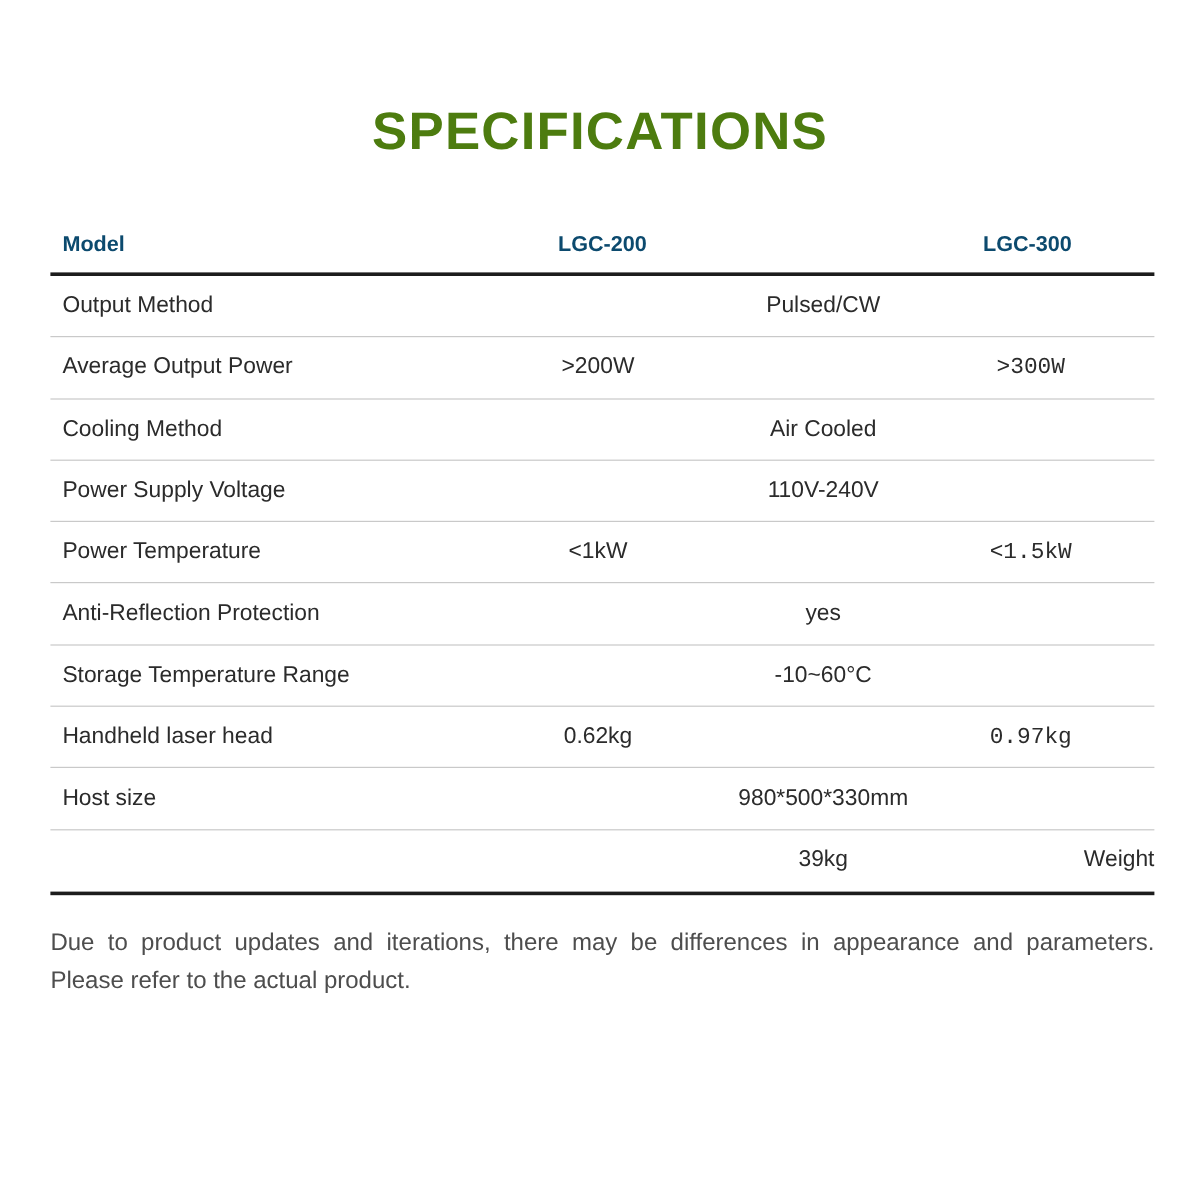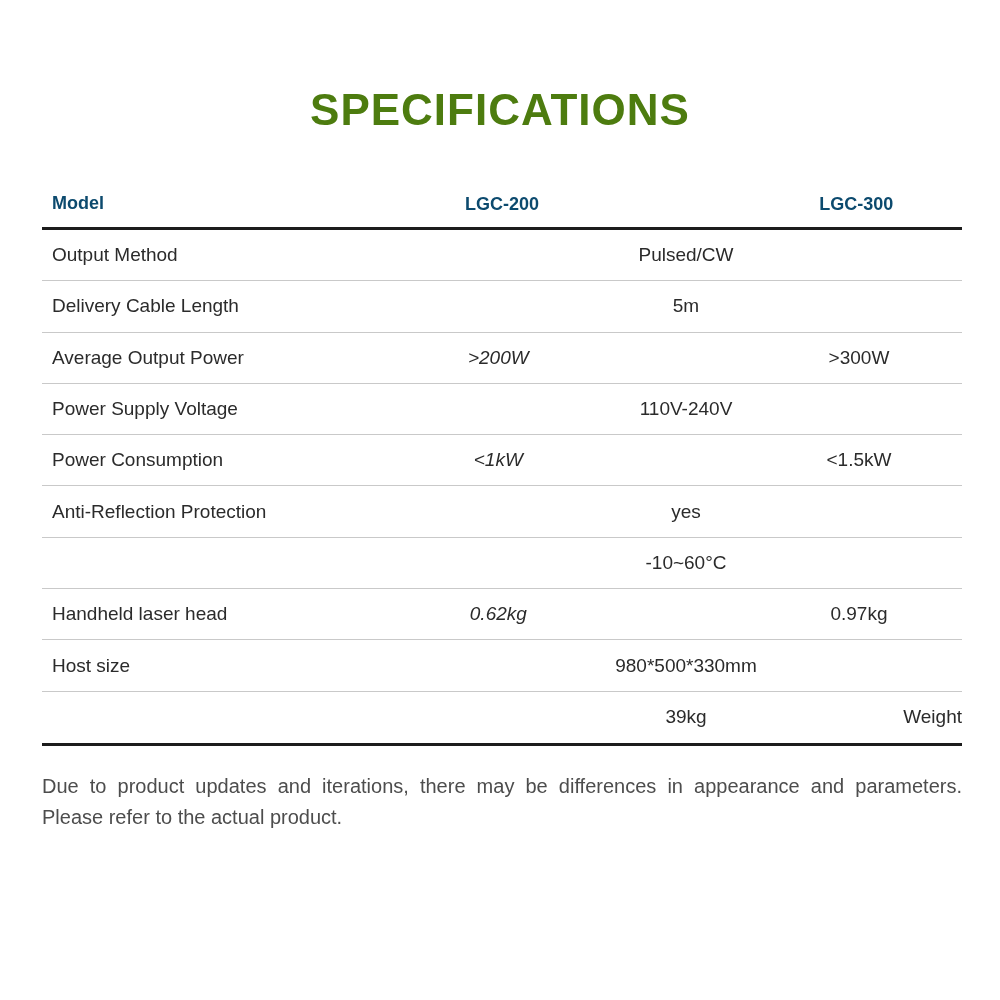--- a/index.html
+++ b/index.html
@@ -45,22 +45,22 @@
   }
   .row:last-child { border-bottom: none; justify-content: flex-end; }
   .label { padding-left: 10px; white-space: nowrap; }
   .val, .hcol {
     position: absolute;
     top: 50%;
     transform: translate(-50%, -50%);
     white-space: nowrap;
   }
   .v-span { left: 70%; }
-  .v-200  { left: 49.6%; font-style: italic; }
-  .v-300  { left: 88.8%; }
+  .v-200  { left: 49.6%; }
+  .v-300  { left: 88.8%; font-family: Liberation Mono, monospace; }
   .h-200  { left: 50.0%; }
   .h-300  { left: 88.5%; }
   .footer {
     margin: 25px 38px 0 42px;
     font-size: 20px;
     color: #4d4d4d;
     line-height: 1.55;
   }
   .footer-line1 {
     text-align: justify;
@@ -81,50 +81,51 @@
     <span class="label">Model</span>
     <span class="hcol h-200">LGC-200</span>
     <span class="hcol h-300">LGC-300</span>
   </div>
 
   <div class="row">
     <span class="label">Output Method</span>
     <span class="val v-span">Pulsed/CW</span>
   </div>
 
-  <div class="row">
-    <span class="label">Delivery Cable Length</span>
-    <span class="val v-span">5m</span>
-  </div>
 
   <div class="row">
     <span class="label">Average Output Power</span>
     <span class="val v-200">&gt;200W</span>
     <span class="val v-300">&gt;300W</span>
   </div>
 
+  <div class="row">
+    <span class="label">Cooling Method</span>
+    <span class="val v-span">Air Cooled</span>
+  </div>
 
   <div class="row">
     <span class="label">Power Supply Voltage</span>
     <span class="val v-span">110V-240V</span>
   </div>
 
   <div class="row">
-    <span class="label">Power Consumption</span>
+    <span class="label">Power Temperature</span>
     <span class="val v-200">&lt;1kW</span>
     <span class="val v-300">&lt;1.5kW</span>
   </div>
 
   <div class="row">
     <span class="label">Anti-Reflection Protection</span>
     <span class="val v-span">yes</span>
   </div>
 
 
   <div class="row">
+    <span class="label">Storage Temperature Range</span>
     <span class="val v-span">-10~60°C</span>
   </div>
 
   <div class="row">
     <span class="label">Handheld laser head</span>
     <span class="val v-200">0.62kg</span>
     <span class="val v-300">0.97kg</span>
   </div>
 
   <div class="row">

